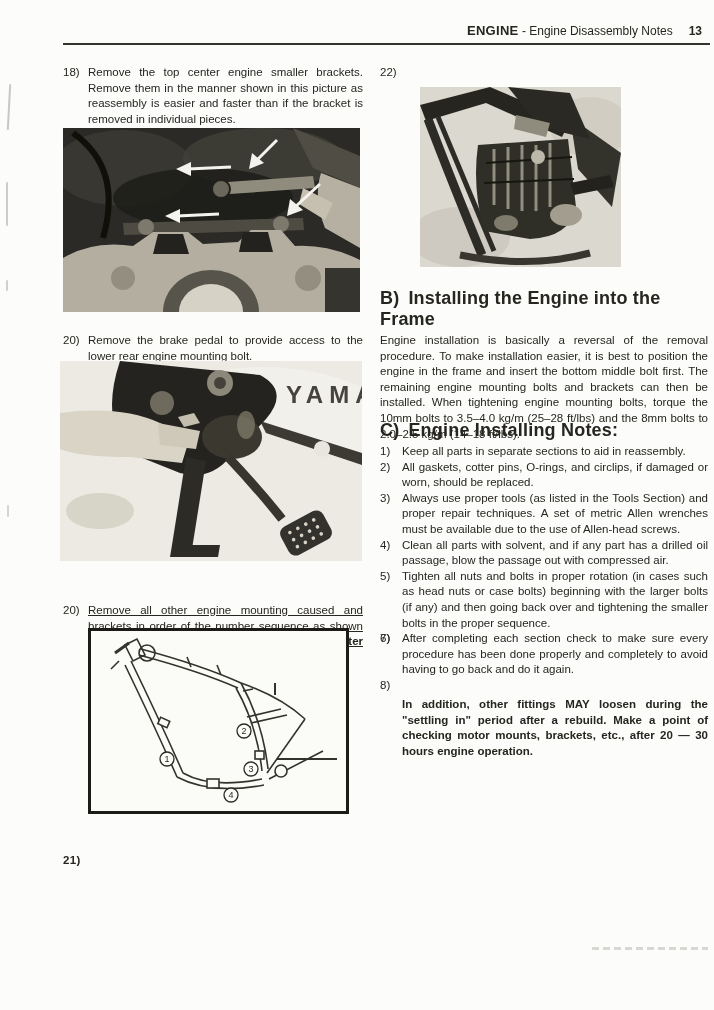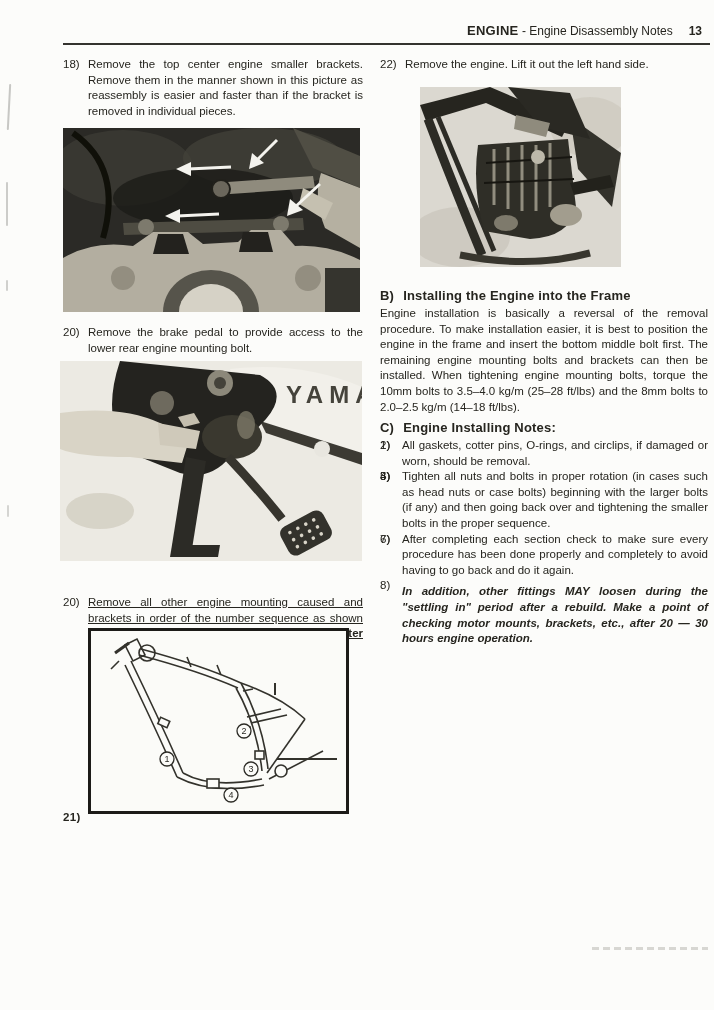--- a/index.html
+++ b/index.html
@@ -1,43 +1,43 @@
 <!DOCTYPE html>
 <html><head>
 <meta charset="utf-8">
 <style>
   html,body{margin:0;padding:0;background:#9a9a9a;}
   .page{
     position:relative;width:714px;height:1010px;background:#fcfcfa;
     font-family:"Liberation Sans",sans-serif;color:#26251f;overflow:hidden;
     margin:0 auto;
   }
-  .body-text{font-size:11.5px;line-height:15.6px;text-align:justify;}
+  .body-text{font-size:11.5px;line-height:15.6px;text-align:justify;margin-top:8px;}
   
   .hdr{position:absolute;top:23px;right:12px;font-size:12px;white-space:nowrap;}
   .hdr .eng{font-weight:bold;font-size:13px;letter-spacing:.3px;}
   .hdr .pg{margin-left:16px;font-weight:bold;}
   .hdr-rule{position:absolute;top:43px;left:63px;width:647px;height:2px;background:#34332e;}
   
   .h-item{position:relative;padding-left:25px;}
   .h-item .num{position:absolute;left:0;top:0;}
   .bold{font-weight:bold;}
   
   .col-left{position:absolute;left:63px;width:300px;}
   .col-right{position:absolute;left:380px;width:328px;}
   
   .photo{position:absolute;display:block;}
   .framebox{position:absolute;left:88px;top:628px;width:255px;height:180px;background:#fbfbf8;border:3px solid #1c1b18;}
   
-  .sec-head{font-size:13px;font-weight:bold;letter-spacing:.2px;}
+  .sec-head{font-size:18px;font-weight:bold;letter-spacing:.2px;}
   .sec-head .lbl{margin-right:9px;}
   .note{position:relative;padding-left:22px;}
   .note .num{position:absolute;left:0;top:0;}
   .notes .note{margin:0;}
-  .bold-note{padding-left:22px;margin-top:6px;font-weight:bold;font-style:italic;}
+  .bold-note{padding-left:22px;margin-top:19px;font-weight:bold;}
   
   .artifact{position:absolute;background:#9b9b97;border-radius:2px;}
   .dash-smudge{
     position:absolute;left:592px;top:947px;width:116px;height:3px;opacity:.55;
     background:repeating-linear-gradient(90deg,#b9b8b2 0 7px,transparent 7px 11px);
   }
 </style>
 </head>
 <body>
 
@@ -202,30 +202,29 @@
         <circle cx="153" cy="100" r="7" fill="#fbfbf8" stroke="#2b2a25" stroke-width="1.3"></circle>
         <text x="153" y="103.3" text-anchor="middle">2</text>
         <circle cx="160" cy="138" r="7" fill="#fbfbf8" stroke="#2b2a25" stroke-width="1.3"></circle>
         <text x="160" y="141.3" text-anchor="middle">3</text>
         <circle cx="140" cy="164" r="7" fill="#fbfbf8" stroke="#2b2a25" stroke-width="1.3"></circle>
         <text x="140" y="167.3" text-anchor="middle">4</text>
       </g>
     </svg>
   </div>
 
-  <div class="col-left" style="top:810px;">
+  <div class="col-left" style="top:845px;">
     <div class="h-item body-text bold" style="letter-spacing:.3px;">
       <span class="num">21)</span>
     </div>
   </div>
 
   <div class="col-right" style="top:57px;">
     <div class="h-item body-text">
       <span class="num">22)</span>
-      <span>Remove the engine. Lift it out the left hand side.</span>
     </div>
   </div>
 
   <svg class="photo" style="left:420px;top:87px;" width="201" height="180" viewBox="0 0 201 180">
     <rect width="201" height="180" fill="#dbd8d0"></rect>
     <ellipse cx="40" cy="150" rx="50" ry="30" fill="#c9c5ba" opacity=".7"></ellipse>
     <ellipse cx="170" cy="40" rx="40" ry="30" fill="#cdc9be" opacity=".7"></ellipse>
 
     <path d="M0,18 L70,0 L150,34 L142,50 L66,16 L6,34 Z" fill="#26251f"></path>
     <path d="M8,32 Q30,90 62,168" stroke="#2c2b25" stroke-width="9" fill="none"></path>
@@ -262,30 +261,33 @@
     <div class="body-text" style="margin-top:3px;">Engine installation is basically a reversal of the removal procedure. To make installation easier, it is best to position the engine in the frame and insert the bottom middle bolt first. The remaining engine mounting bolts and brackets can then be installed. When tightening engine mounting bolts, torque the 10mm bolts to 3.5–4.0 kg/m (25–28 ft/lbs) and the 8mm bolts to 2.0–2.5 kg/m (14–18 ft/lbs).</div>
   </div>
 
   <div class="col-right" style="top:420px;">
     <div class="sec-head">
       <span class="lbl">C)</span><span>Engine Installing Notes:</span>
     </div>
     <div class="notes body-text" style="margin-top:3px;">
       <div class="note">
         <span class="num">1)</span>
+        <span>Keep all parts in separate sections to aid in reassembly.</span>
       </div>
       <div class="note">
         <span class="num">2)</span>
-        <span>All gaskets, cotter pins, O-rings, and circlips, if damaged or worn, should be removal.</span>
+        <span>All gaskets, cotter pins, O-rings, and circlips, if damaged or worn, should be replaced.</span>
       </div>
       <div class="note">
         <span class="num">3)</span>
+        <span>Always use proper tools (as listed in the Tools Section) and proper repair techniques. A set of metric Allen wrenches must be available due to the use of Allen-head screws.</span>
       </div>
       <div class="note">
         <span class="num">4)</span>
+        <span>Clean all parts with solvent, and if any part has a drilled oil passage, blow the passage out with compressed air.</span>
       </div>
       <div class="note">
         <span class="num">5)</span>
         <span>Tighten all nuts and bolts in proper rotation (in cases such as head nuts or case bolts) beginning with the larger bolts (if any) and then going back over and tightening the smaller bolts in the proper sequence.</span>
       </div>
       <div class="note">
         <span class="num">6)</span>
       </div>
       <div class="note">
         <span class="num">7)</span>

